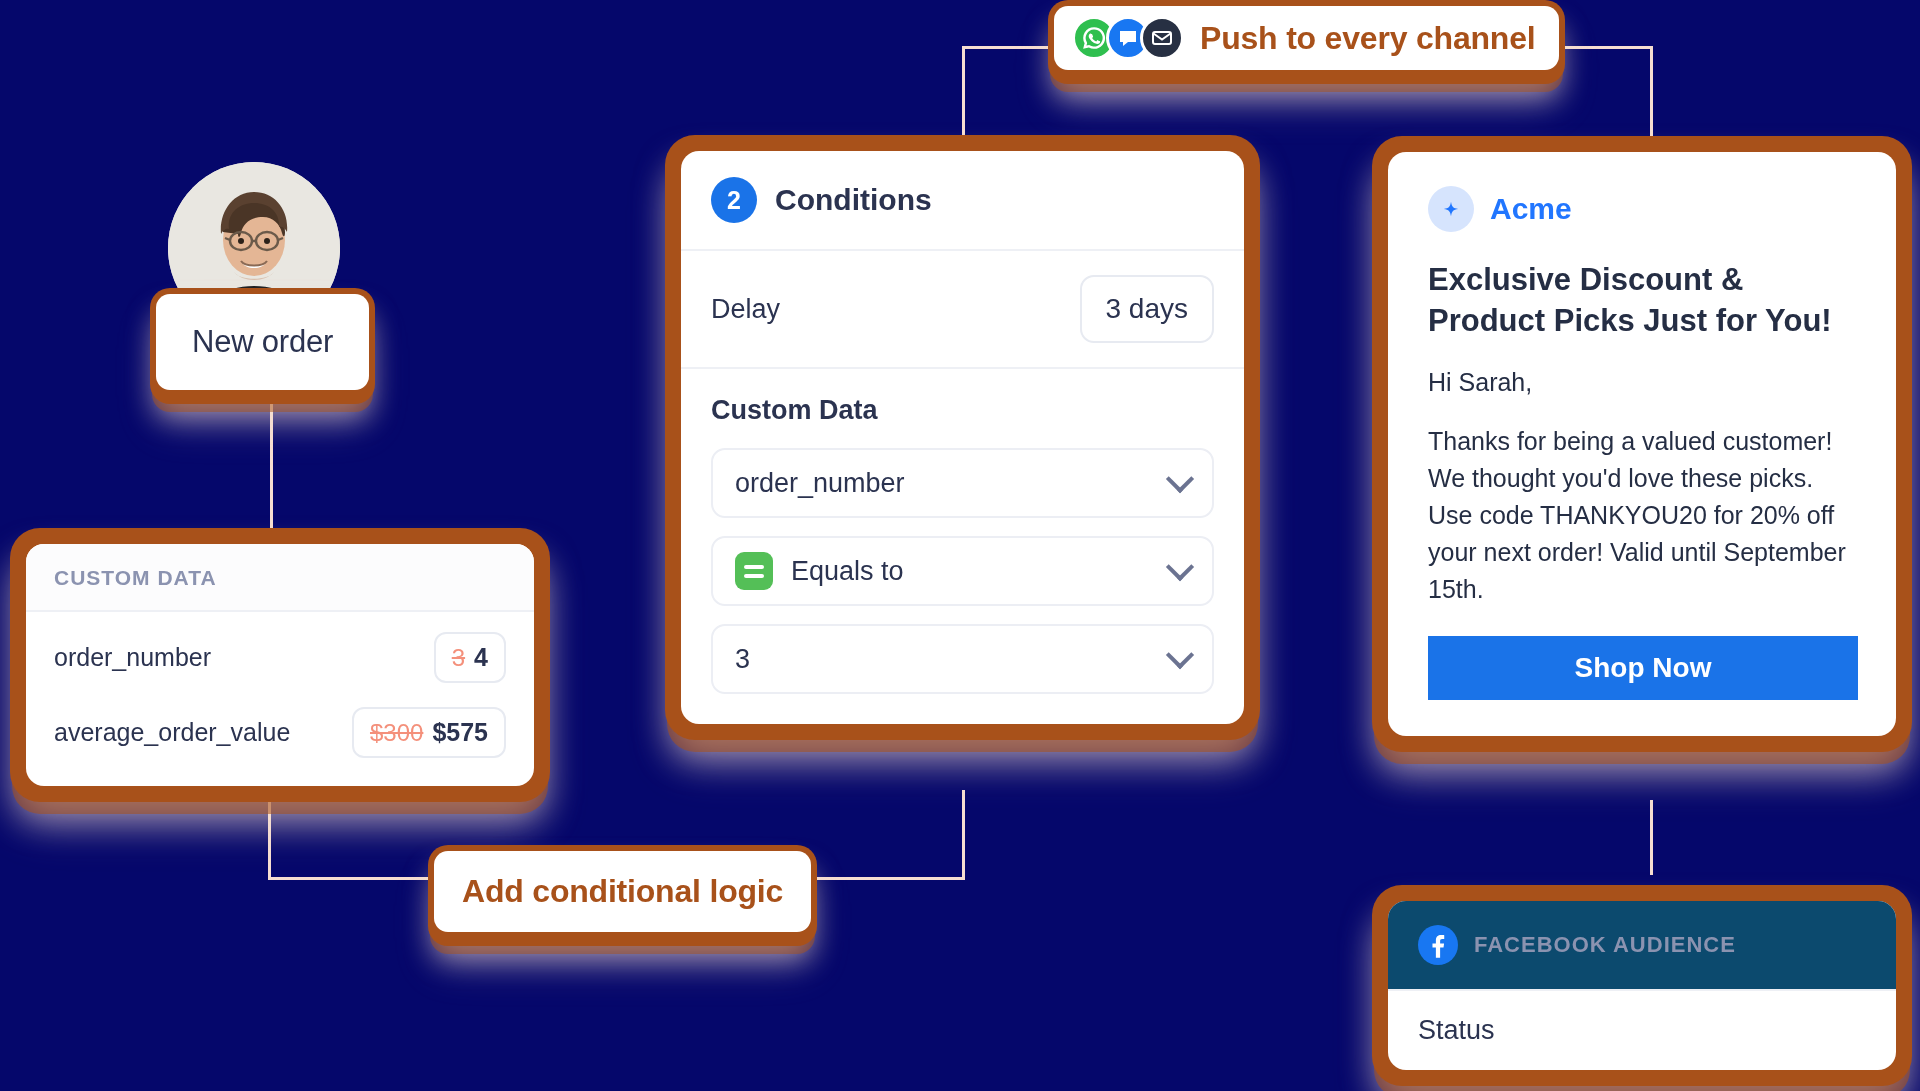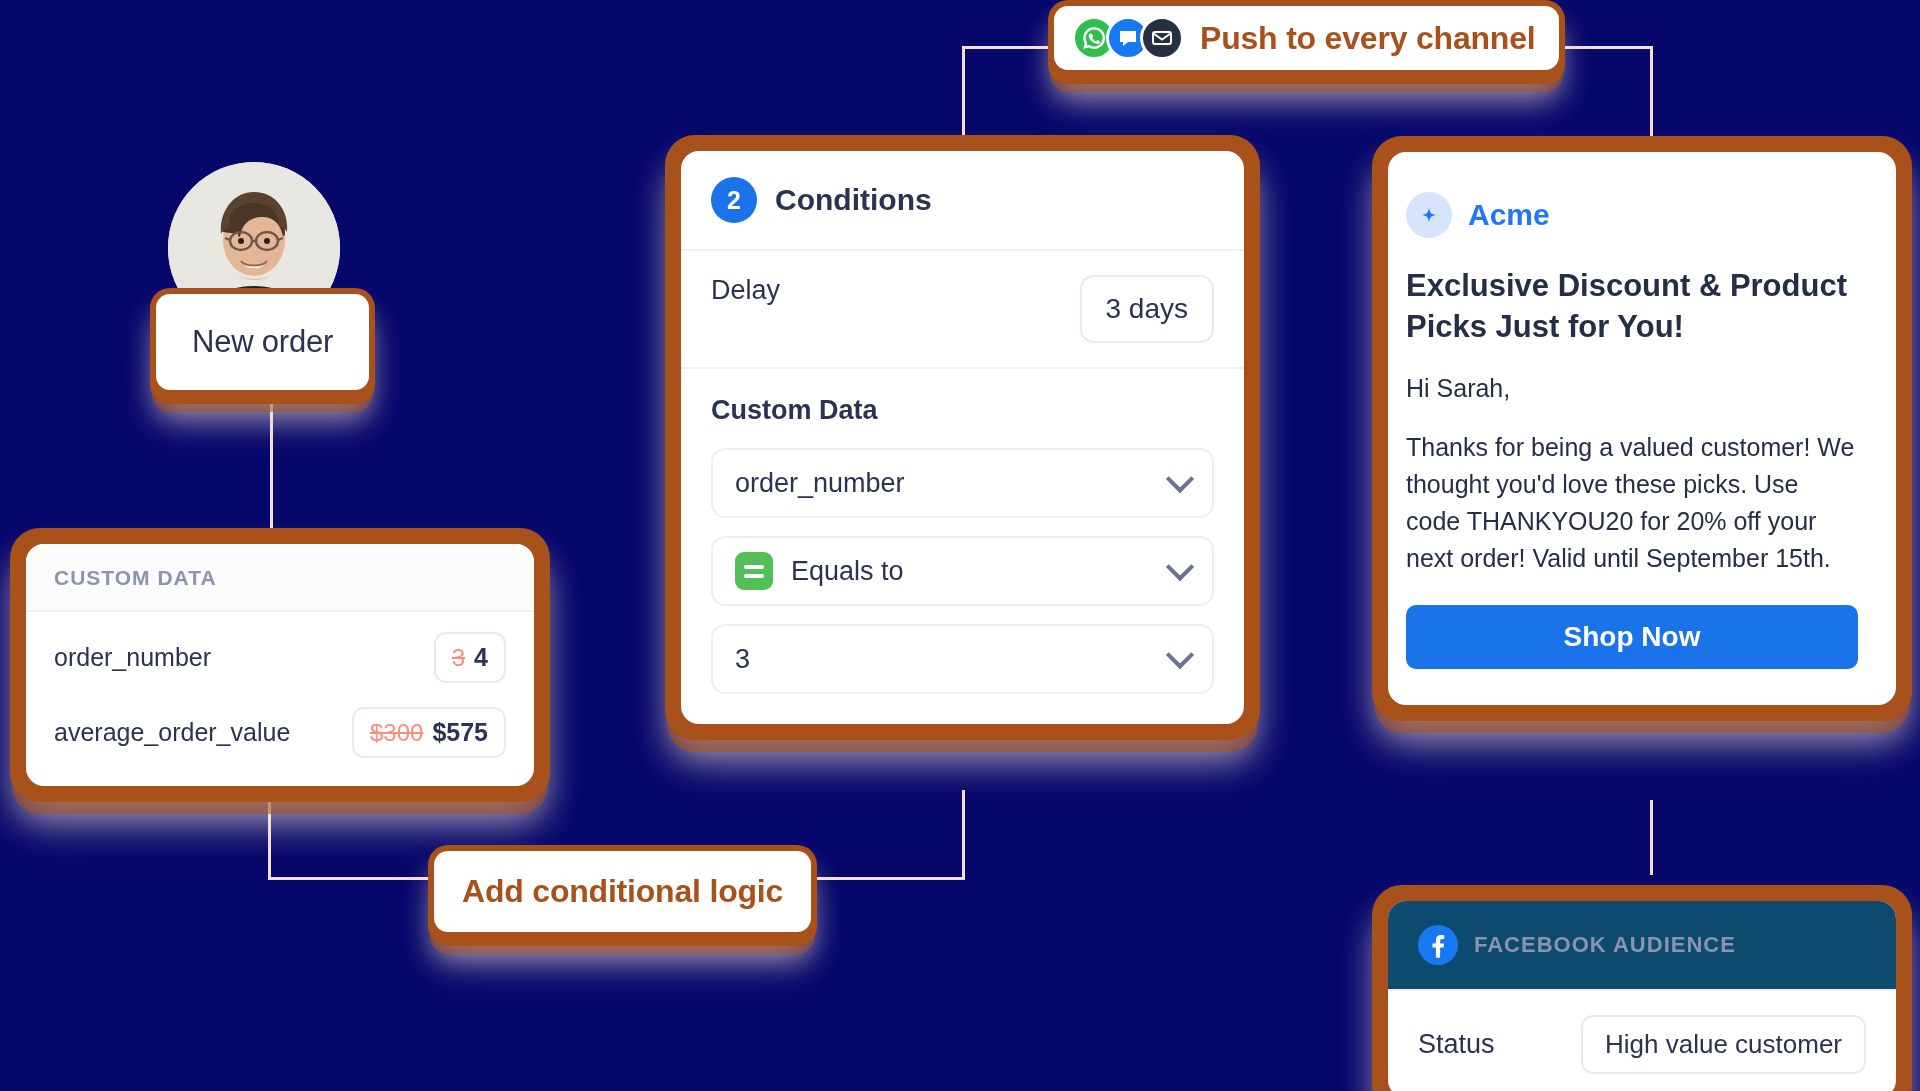--- a/index.html
+++ b/index.html
@@ -94,50 +94,50 @@
   .old { color: #f4907b; text-decoration: line-through; font-size: 24px; font-weight: 500; }
   .new { color: #2b3350; font-size: 25px; font-weight: 600; }
 
   
   .cond-head { display: flex; align-items: center; gap: 18px; padding: 26px 30px; border-bottom: 2px solid #eef0f5; }
   .step-badge {
     width: 46px; height: 46px; border-radius: 50%; background: #1a73e8; color: #fff;
     display: flex; align-items: center; justify-content: center; font-size: 25px; font-weight: 700;
   }
   .cond-title { font-size: 30px; font-weight: 700; color: #2b3350; }
-  .cond-row { display: flex; justify-content: space-between; padding: 24px 30px; border-bottom: 2px solid #eef0f5; }
+  .cond-row { display: flex; align-items: center; justify-content: space-between; padding: 24px 30px; border-bottom: 2px solid #eef0f5; }
   .cond-label { font-size: 27px; color: #2b3350; font-weight: 500; }
   .delay-box { border: 2px solid #e7eaf1; border-radius: 14px; padding: 16px 24px; font-size: 28px; color: #2b3350; font-weight: 500; }
   .cond-body { padding: 26px 30px 30px 30px; }
   .cond-sub { font-size: 27px; font-weight: 700; color: #2b3350; margin-bottom: 22px; }
   .select {
     border: 2px solid #eceef4; border-radius: 14px; height: 70px;
     display: flex; align-items: center; padding: 0 22px; margin-bottom: 18px; background: #fff;
   }
   .select .sel-val { font-size: 27px; color: #2b3350; flex: 1; }
   .eq-icon {
     width: 38px; height: 38px; border-radius: 9px; background: #54bf57;
     display: flex; flex-direction: column; align-items: center; justify-content: center; gap: 5px;
     margin-right: 18px; flex: 0 0 auto;
   }
   .eq-icon i { display: block; width: 20px; height: 4px; background: #fff; border-radius: 2px; }
   .chev { width: 20px; height: 20px; border-right: 4px solid #6b7391; border-bottom: 4px solid #6b7391;
           transform: rotate(45deg); margin-bottom: 8px; }
 
   
-  .email-body { padding: 34px 38px 36px 18px; margin-top: 6px; }
+  .email-body { padding: 34px 38px 36px 40px; }
   .brand-row { display: flex; align-items: center; gap: 16px; margin-bottom: 28px; }
   .brand-logo { width: 46px; height: 46px; border-radius: 50%; background: #d6e4fd;
                 display: flex; align-items: center; justify-content: center; }
   .brand-name { font-size: 30px; font-weight: 700; color: #2176ff; }
   .email-title { font-size: 31px; font-weight: 700; color: #252e44; line-height: 1.32; margin-bottom: 26px; }
   .email-greet { font-size: 25px; color: #252e44; margin-bottom: 26px; }
   .email-text { font-size: 25px; color: #252e44; line-height: 1.48; margin-bottom: 28px; }
   .shop-btn {
-    background: #1a73e8; color: #fff; border: none; border-radius: 10px;
+    background: #1a73e8; color: #fff; border: none; border-radius: 0;
     width: 100%; height: 64px; font-size: 28px; font-weight: 600;
     font-family: "Liberation Sans", sans-serif; cursor: pointer;
   }
 
   
   .fb-head { display: flex; align-items: center; gap: 16px; padding: 24px 30px; border-bottom: 2px solid #eef0f5; background: #0c4a6e; }
   .fb-logo { width: 40px; height: 40px; border-radius: 50%; background: #1877f2;
              display: flex; align-items: center; justify-content: center; }
   .fb-title { font-size: 22px; font-weight: 700; color: #8b93b0; letter-spacing: 1px; }
   .fb-row { display: flex; align-items: center; justify-content: space-between; padding: 24px 30px; }
@@ -299,18 +299,17 @@
       <div class="fb-head">
         <span class="fb-logo">
           <svg width="34" height="34" viewBox="0 0 24 24" fill="#fff">
               <path d="M13.5 21v-7.2h2.4l.4-2.9h-2.8V9.1c0-.8.3-1.4 1.5-1.4h1.4V5.1c-.3 0-1.2-.1-2.2-.1-2.2 0-3.7 1.3-3.7 3.8v2.1H8.1v2.9h2.4V21z"></path>
             </svg>
         </span>
         <span class="fb-title">FACEBOOK AUDIENCE</span>
       </div>
       <div class="fb-row">
         <span class="fb-key">Status</span>
-        <span class="fb-val">High value customer</span>
       </div>
     </div>
   </div>
 
 </div>
 
 </body></html>

